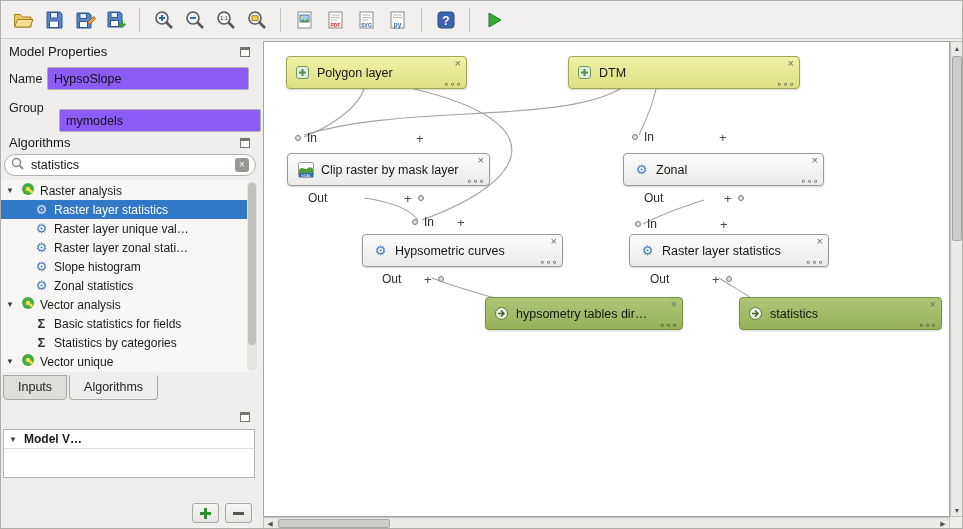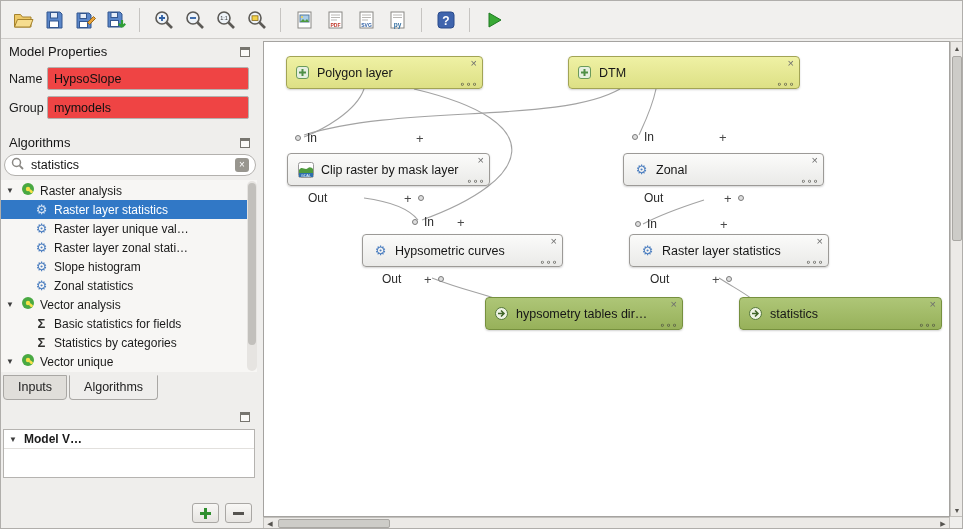--- a/index.html
+++ b/index.html
@@ -22,21 +22,21 @@
 
   
   .panel { position:absolute; left:0; top:38px; width:258px; height:491px; background:#efeeec; }
   .sechead { position:absolute; left:8px; font-size:13px; color:#161616; }
   .dockic { position:absolute; right:9px; width:10px; height:10px;
     border:1px solid #77756f; background:#fbfaf8; }
   .dockic::before { content:""; position:absolute; left:0; top:0; width:100%; height:2px; background:#77756f; }
 
   .flabel { position:absolute; left:8px; font-size:12.5px; }
   .tinput { position:absolute; left:46px; width:202px; height:23px;
-    border:1px solid #b3b1ae; border-radius:2px; background:#ef4444;
+    border:1px solid #b3b1ae; border-radius:2px; background:#8b5cf6;
     font:12.5px "Liberation Sans", sans-serif; padding:0 6px; color:#111; outline:none; }
 
   .search { position:absolute; left:3px; top:115px; width:252px; height:22px;
     border:1px solid #b3b1ae; border-radius:11px; background:#fff;
     display:flex; align-items:center; gap:5px; padding:0 6px; }
   .search input { flex:1; border:none; outline:none; background:transparent;
     font:12.5px "Liberation Sans", sans-serif; color:#111; min-width:0; }
   .clearbtn { width:14px; height:14px; border-radius:3px; background:#98968f; color:#fff;
     font-size:10px; line-height:13px; text-align:center; flex:none; }
 
@@ -235,21 +235,21 @@
   </div>
 
   <div class="panel">
 
     <div class="sechead" style="top:5px">Model Properties</div>
     <div class="dockic" style="top:8px"></div>
 
     <div class="flabel" style="top:33px">Name</div>
     <input class="tinput" style="top: 28px;" value="HypsoSlope">
     <div class="flabel" style="top:62px">Group</div>
-    <input class="tinput" style="top: 57px;" value="mymodels">
+    <input class="tinput" style="top: 70px; margin-left: 12px;" value="mymodels">
 
     <div class="sechead" style="top:96px">Algorithms</div>
     <div class="dockic" style="top:99px"></div>
 
     <div class="search">
       <span><svg width="13" height="13" viewBox="0 0 13 13">
             <circle cx="5.5" cy="5.5" r="4" fill="none" stroke="#8a8884" stroke-width="1.5"></circle>
             <line x1="8.6" y1="8.6" x2="12" y2="12" stroke="#8a8884" stroke-width="1.8"></line>
           </svg></span>
       <input value="statistics" style="">
@@ -353,21 +353,21 @@
         <path d="M356,47 C295,82 140,62 40,93"></path>
         <path d="M392,47 C388,66 380,82 375,93"></path>
         <path d="M150,47 C290,80 268,138 158,178"></path>
         <path d="M100,156 C130,160 146,168 154,178"></path>
         <path d="M440,158 C415,166 398,172 379,182"></path>
         <path d="M168,236 C196,247 216,251 233,257"></path>
         <path d="M455,236 C469,245 479,250 488,257"></path>
       </g>
     </svg>
 
-    <div class="node input" style="left:22px;top:14px;width:197px">
+    <div class="node input" style="left:22px;top:14px;width:181px">
       <span class="nicon">
           <svg width="15" height="15" viewBox="0 0 15 15">
             <rect x="1.5" y="1.5" width="12" height="12" rx="2.5" fill="#e6efe0" stroke="#6a9a5a"></rect>
             <path d="M7.5 4v7M4 7.5h7" stroke="#4e8f46" stroke-width="2"></path>
           </svg>
         </span>
       <span class="ntitle">Polygon layer</span>
       <span class="nx">×</span>
       <span class="ndots">∘∘∘</span>
     </div>

